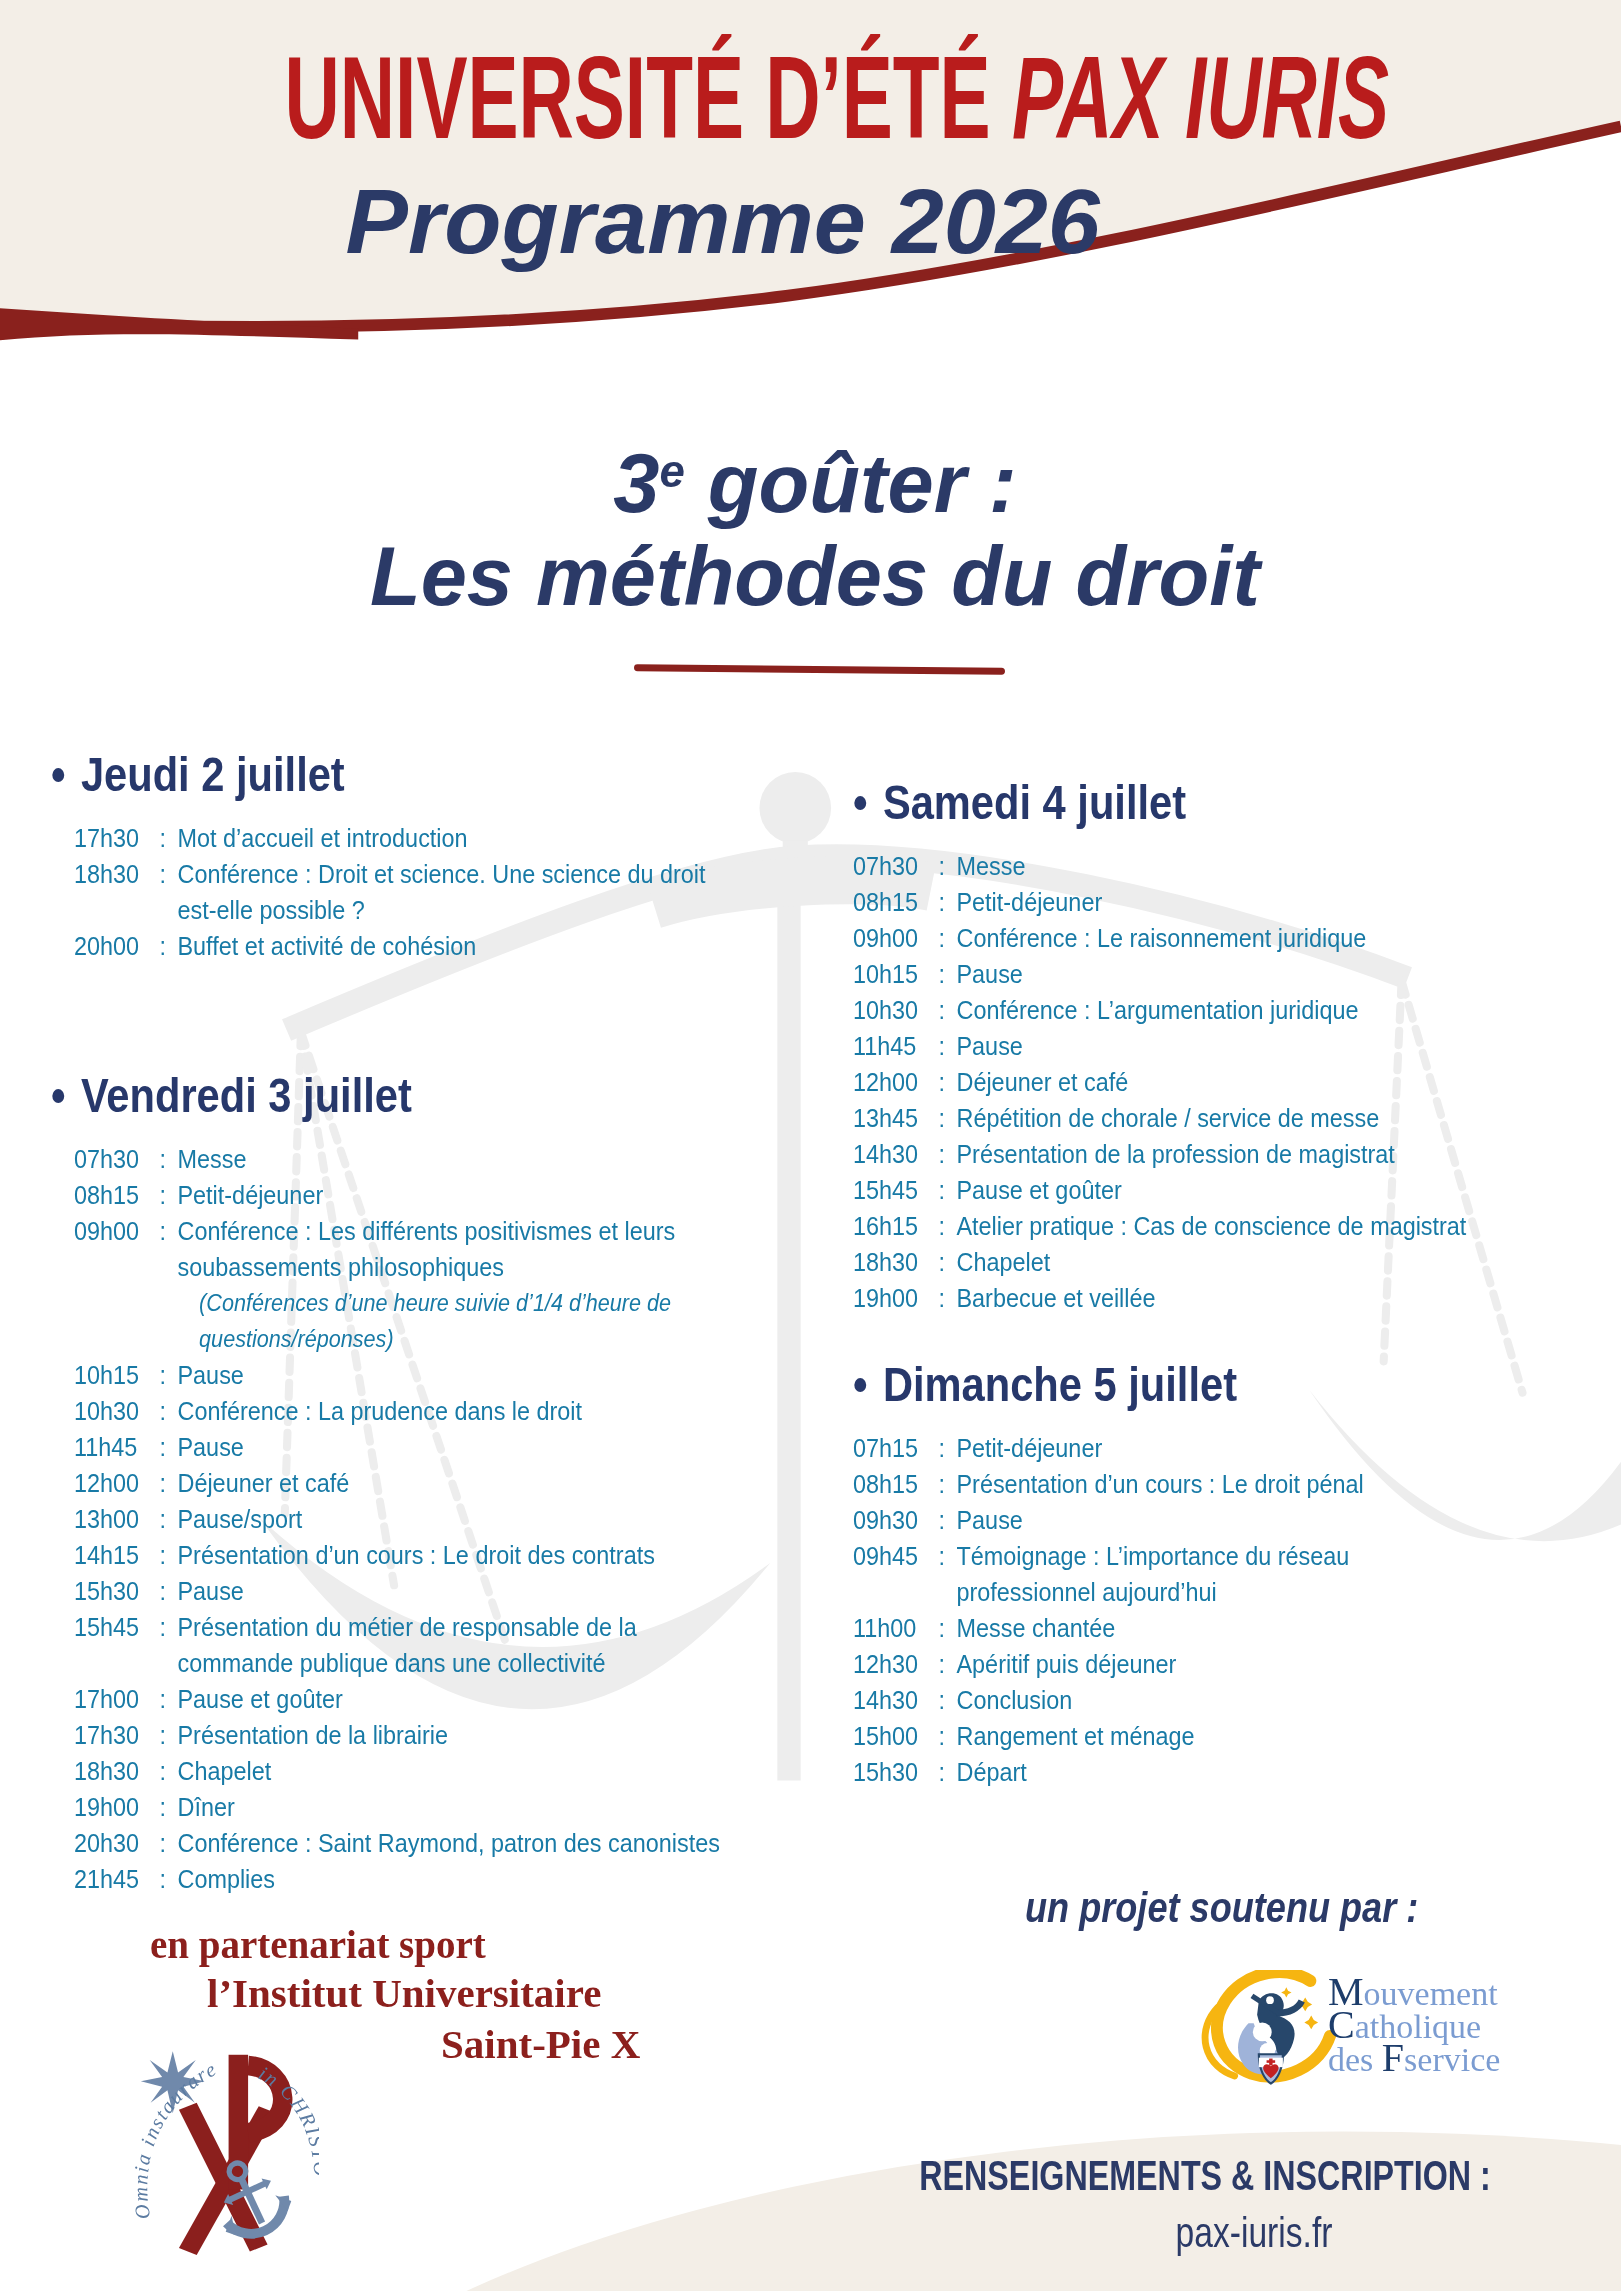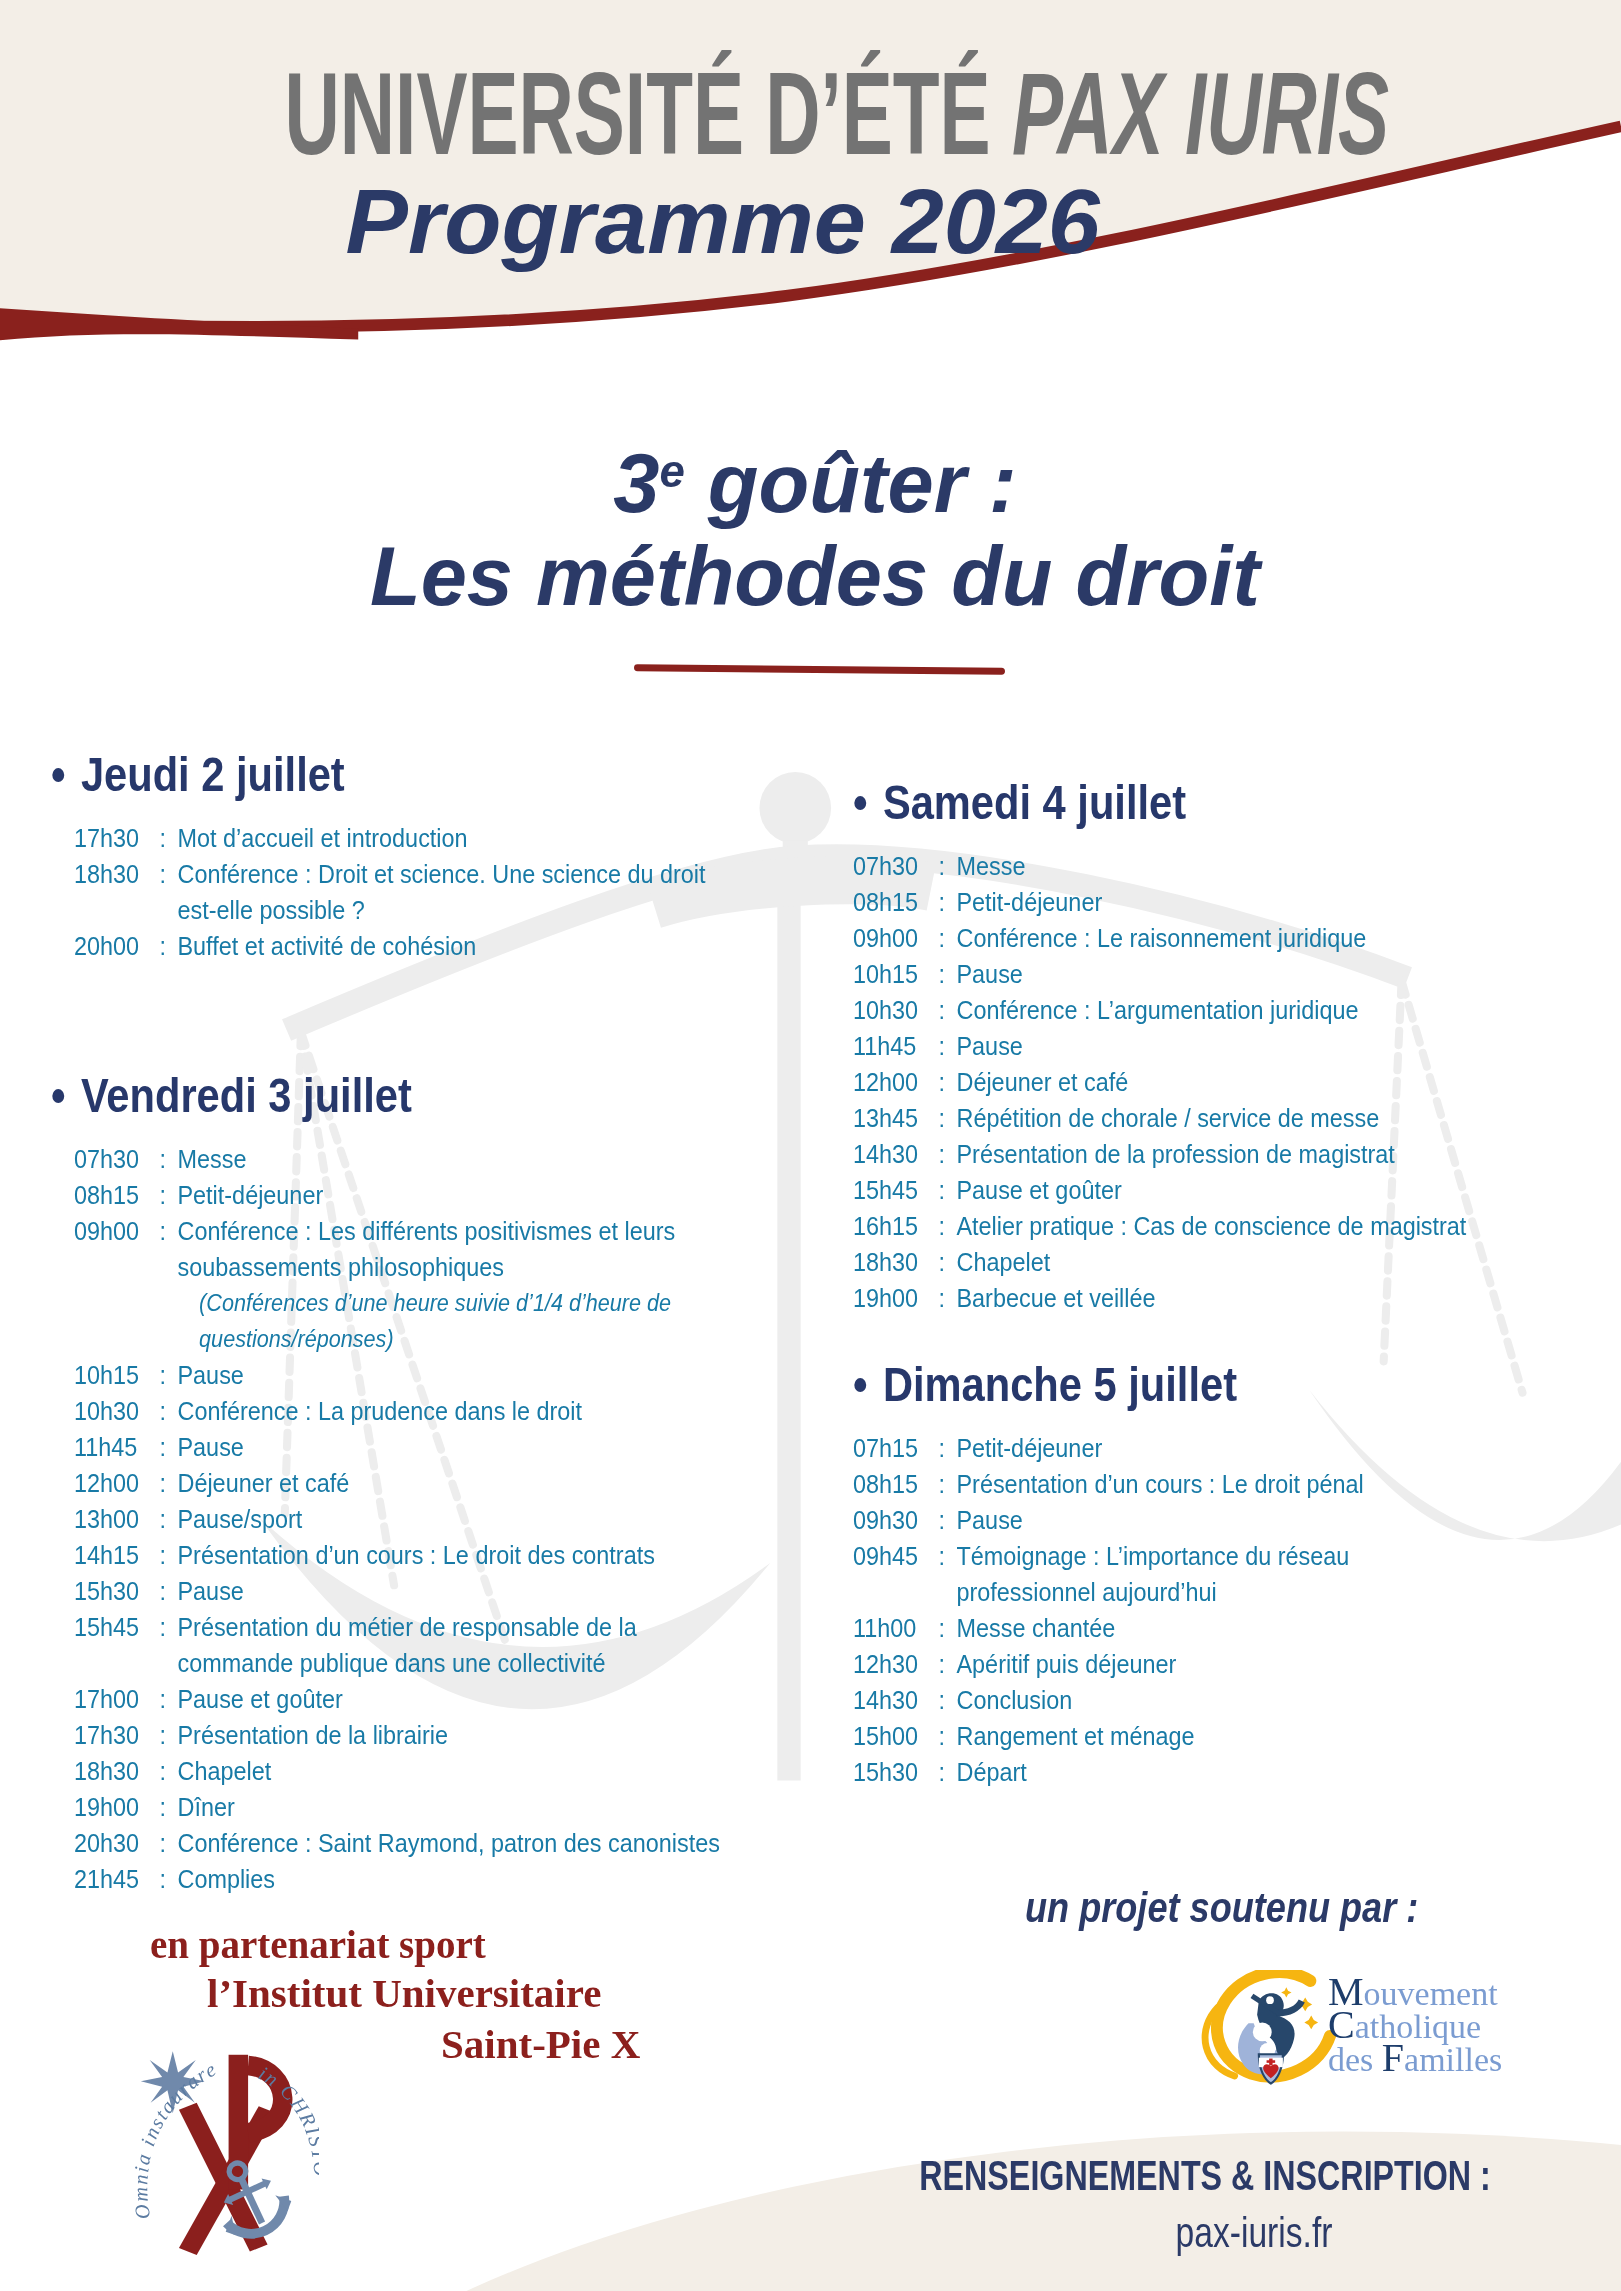--- a/index.html
+++ b/index.html
@@ -7,21 +7,21 @@
     width:1621px;height:2292px;position:relative;background:#ffffff;overflow:hidden;
     font-family:"Liberation Sans",sans-serif;
   }
   svg{display:block;}
   .abs{position:absolute;}
   
   #watermark-layer{left:0;top:0;z-index:0;}
   #shape-layer{left:0;top:0;z-index:1;}
   .txt{z-index:3;}
   
-  #title-block{left:0;top:52px;width:1445px;text-align:center;color:#737373;}
+  #title-block{left:0;top:36px;width:1445px;text-align:center;color:#b91c1c;}
   #title-line1{font-size:116px;font-weight:bold;line-height:124px;white-space:nowrap;
     display:inline-block;transform:scaleX(0.66);}
   #title-line1 .it{font-style:italic;}
   #title-line2-wrap{left:0;top:172px;width:1445px;text-align:center;color:#2b3a67;}
   #title-line2{font-size:90px;font-weight:bold;font-style:italic;line-height:100px;
     white-space:nowrap;display:inline-block;transform:scaleX(1.04);}
   
   #theme-block{left:0;top:425px;width:1630px;text-align:center;font-style:italic;
     font-weight:bold;color:#2b3a67;font-size:83px;line-height:93px;}
   #theme-block sup{font-size:0.55em;vertical-align:0.55em;}
@@ -404,21 +404,21 @@
     <path d="M72,98 L100,98 C100,116 93,128 86,132 C79,128 72,116 72,98 Z" fill="#aabdde" stroke="#27476b" stroke-width="2.5"></path>
     <rect x="72" y="102" width="28" height="11" fill="#ffffff"></rect>
     <path d="M86,112 C83,108 77,109 77,114 C77,119 86,126 86,126 C86,126 95,119 95,114 C95,109 89,108 86,112 Z" fill="#c32222"></path>
     <rect x="84" y="103" width="4" height="8" fill="#c32222"></rect>
     <rect x="81" y="105" width="10" height="3" fill="#c32222"></rect>
   </g>
 </svg>
 <div class="abs txt" id="mcf-text">
     <div class="mcf-line"><span class="mcf-cap">M</span><span>ouvement</span></div>
     <div class="mcf-line"><span class="mcf-cap">C</span><span>atholique</span></div>
-    <div class="mcf-line"><span>des </span><span class="mcf-cap">F</span><span>amilles</span></div>
+    <div class="mcf-line"><span>des </span><span class="mcf-cap">F</span><span>service</span></div>
   </div>
 
 <div class="abs txt" id="footer-line1-wrap">
   <span id="footer-line1">RENSEIGNEMENTS &amp; INSCRIPTION :</span>
 </div>
 <div class="abs txt" id="footer-line2-wrap">
   <span id="footer-line2">pax-iuris.fr</span>
 </div>
 
 

